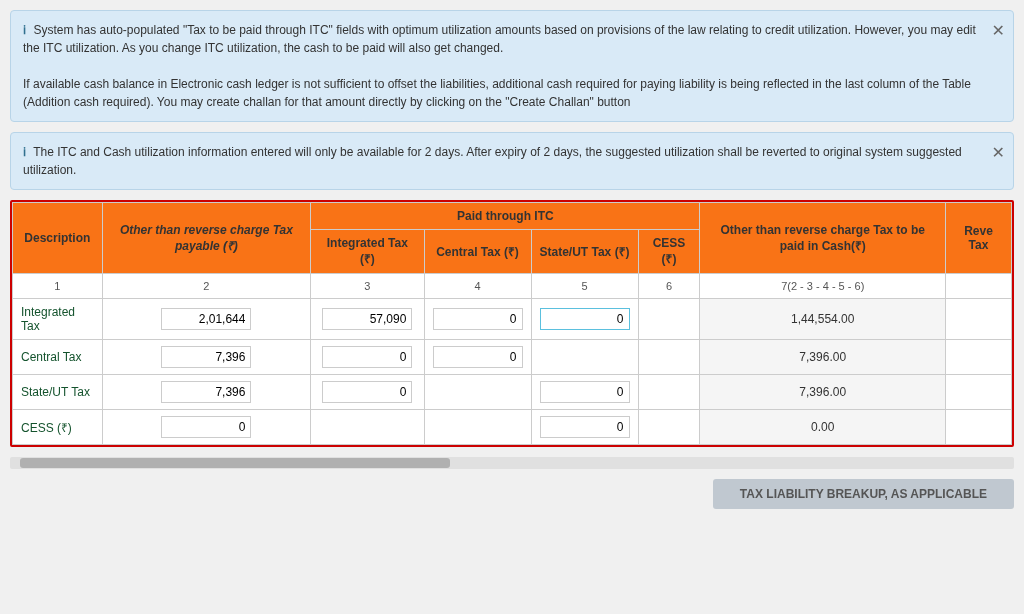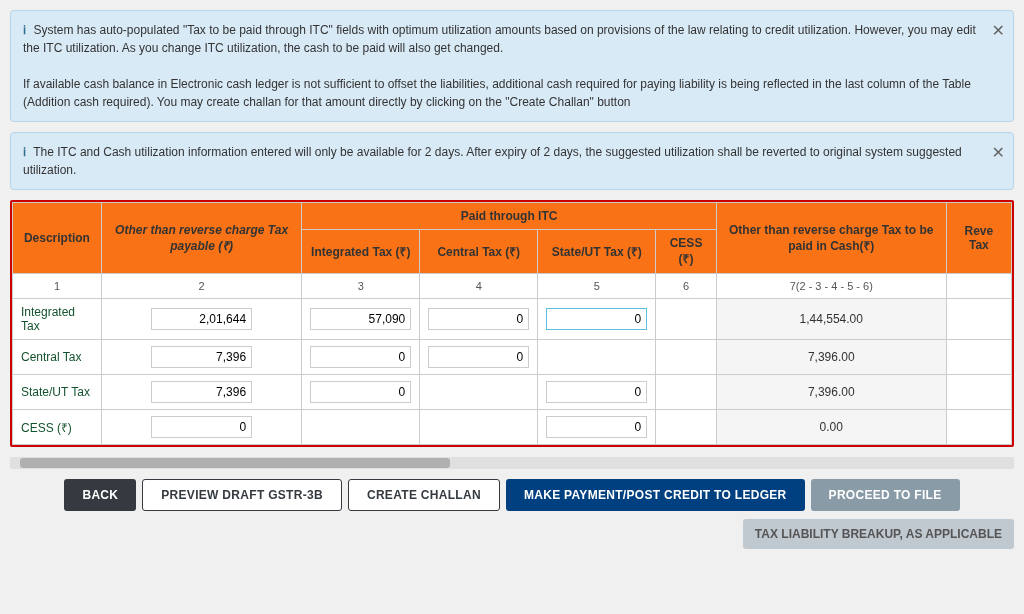--- a/index.html
+++ b/index.html
@@ -72,21 +72,21 @@
     .header-main {
       background: #f9f9f9;
     }
     .sub-header {
       background: #f9f9f9;
       font-size: 11px;
     }
     input[type="text"], input[type="number"] {
       border: 1px solid #ccc;
       padding: 3px 5px;
-      width: 101px;
+      width: 90px;
       text-align: right;
       font-size: 12px;
       background: #fff;
     }
     input[type="text"].highlighted {
       border: 1px solid #5bc0de;
     }
     .row-num {
       color: #555;
       font-size: 11px;
@@ -139,21 +139,21 @@
       background: #8a9ba8;
       color: #fff;
     }
     .bottom-right {
       display: flex;
       justify-content: flex-end;
     }
     .btn-liability {
       background: #c0c8d0;
       color: #555;
-      padding: 8px 12px;
+      padding: 8px 27px;
       border: none;
       cursor: pointer;
       font-size: 12px;
       font-weight: bold;
       border-radius: 3px;
     }
     td.read-only {
       background: #f5f5f5;
       color: #333;
       margin-top: 11px;
@@ -275,25 +275,18 @@
           <td></td>
         </tr>
       </tbody>
     </table>
   </div>
 
   <div class="scrollbar-area">
     <div class="scrollbar-thumb"></div>
   </div>
 
-  <div class="bottom-buttons">
-    <button class="btn btn-dark">BACK</button>
-    <button class="btn btn-outline">PREVIEW DRAFT GSTR-3B</button>
-    <button class="btn btn-outline">CREATE CHALLAN</button>
-    <button class="btn btn-primary">MAKE PAYMENT/POST CREDIT TO LEDGER</button>
-    <button class="btn btn-gray">PROCEED TO FILE</button>
-  </div>
 
   <div class="bottom-right">
     <button class="btn-liability">TAX LIABILITY BREAKUP, AS APPLICABLE</button>
   </div>
 
 </div>
 
 </body></html>

